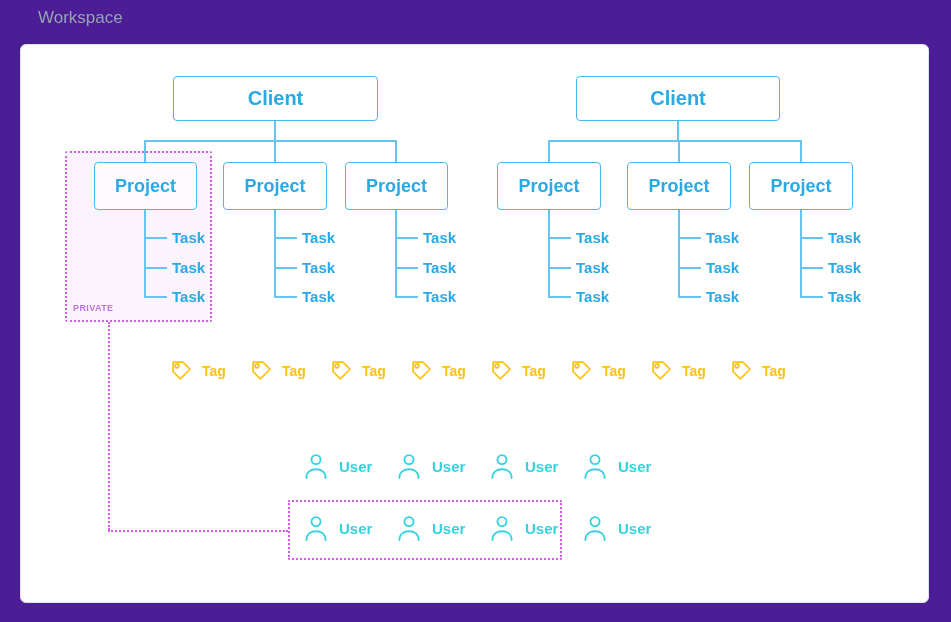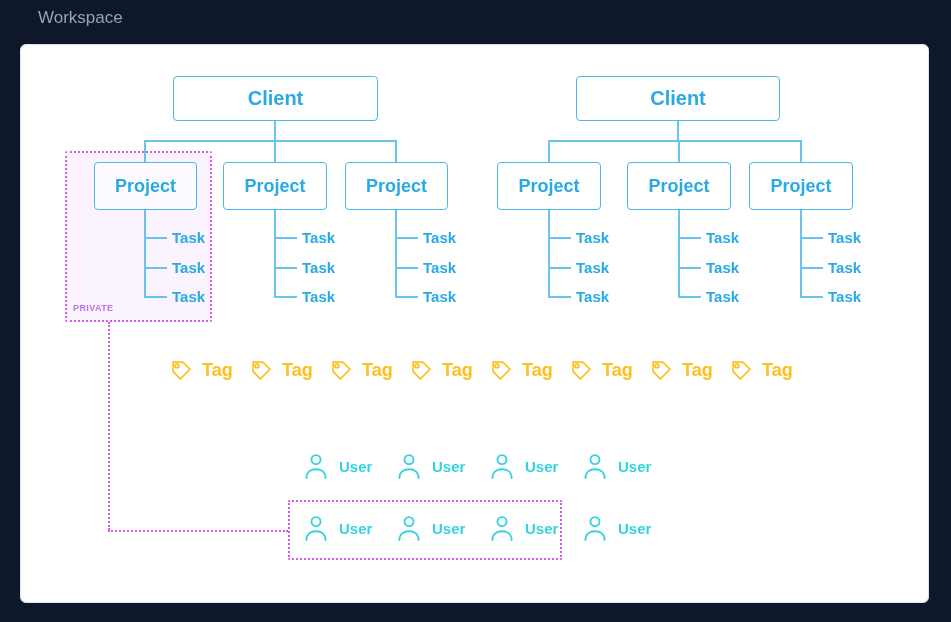--- a/index.html
+++ b/index.html
@@ -1,29 +1,29 @@
 <!DOCTYPE html>
 <html><head>
 <meta charset="utf-8">
 <style>
   html,body{margin:0;padding:0;background:#fff;font-family:"Liberation Sans",sans-serif;}
-  .canvas{position:relative;width:951px;height:622px;background:#0f172a;overflow:hidden;}
+  .canvas{position:relative;width:951px;height:622px;background:#4c1d95;overflow:hidden;}
   .page-title{position:absolute;left:38px;top:8px;font-size:17px;color:#93a5b2;}
   .frame{position:absolute;left:20px;top:44px;width:907px;height:557px;border:1px solid #dce3ea;border-radius:6px;background:#fff;}
   .box{position:absolute;border:1.5px solid #4db6ea;border-radius:4px;background:#fff;display:flex;align-items:center;justify-content:center;color:#29a9e6;font-weight:600;box-sizing:border-box;}
   .client-box{font-size:20px;}
   .project-box{font-size:18px;}
   .vline{position:absolute;width:2px;background:#68c3ef;}
   .hline{position:absolute;height:2px;background:#68c3ef;}
   .task-label{position:absolute;color:#29a9e6;font-size:15px;font-weight:600;line-height:20px;}
   .private-area{position:absolute;left:65px;top:151px;width:147px;height:171px;border:2px dotted #d55ce8;border-radius:2px;background:#fbf4fe;box-sizing:border-box;}
   .private-badge{position:absolute;left:73px;top:303px;color:#bd77e0;font-size:9px;font-weight:bold;letter-spacing:.4px;}
   .dot-v{position:absolute;width:0;border-left:2px dotted #d55ce8;}
   .dot-h{position:absolute;height:0;border-top:2px dotted #d55ce8;}
-  .tag-item{position:absolute;display:flex;align-items:center;gap:7px;color:#fec019;font-size:18px;font-weight:600;}
+  .tag-item{position:absolute;display:flex;align-items:center;gap:7px;color:#fec019;font-size:14px;font-weight:600;}
   .tag-item svg{display:block;}
   .user-item{position:absolute;display:flex;align-items:center;gap:7px;color:#34d3e0;font-size:15px;font-weight:600;}
   .user-item svg{display:block;}
   .group-box{position:absolute;left:288px;top:500px;width:274px;height:60px;border:2px dotted #d55ce8;border-radius:2px;box-sizing:border-box;}
   .group-label{position:absolute;left:288px;top:566px;width:274px;text-align:center;color:#bd77e0;font-size:11px;}
 </style>
 </head>
 <body>
 
 <div class="canvas">

